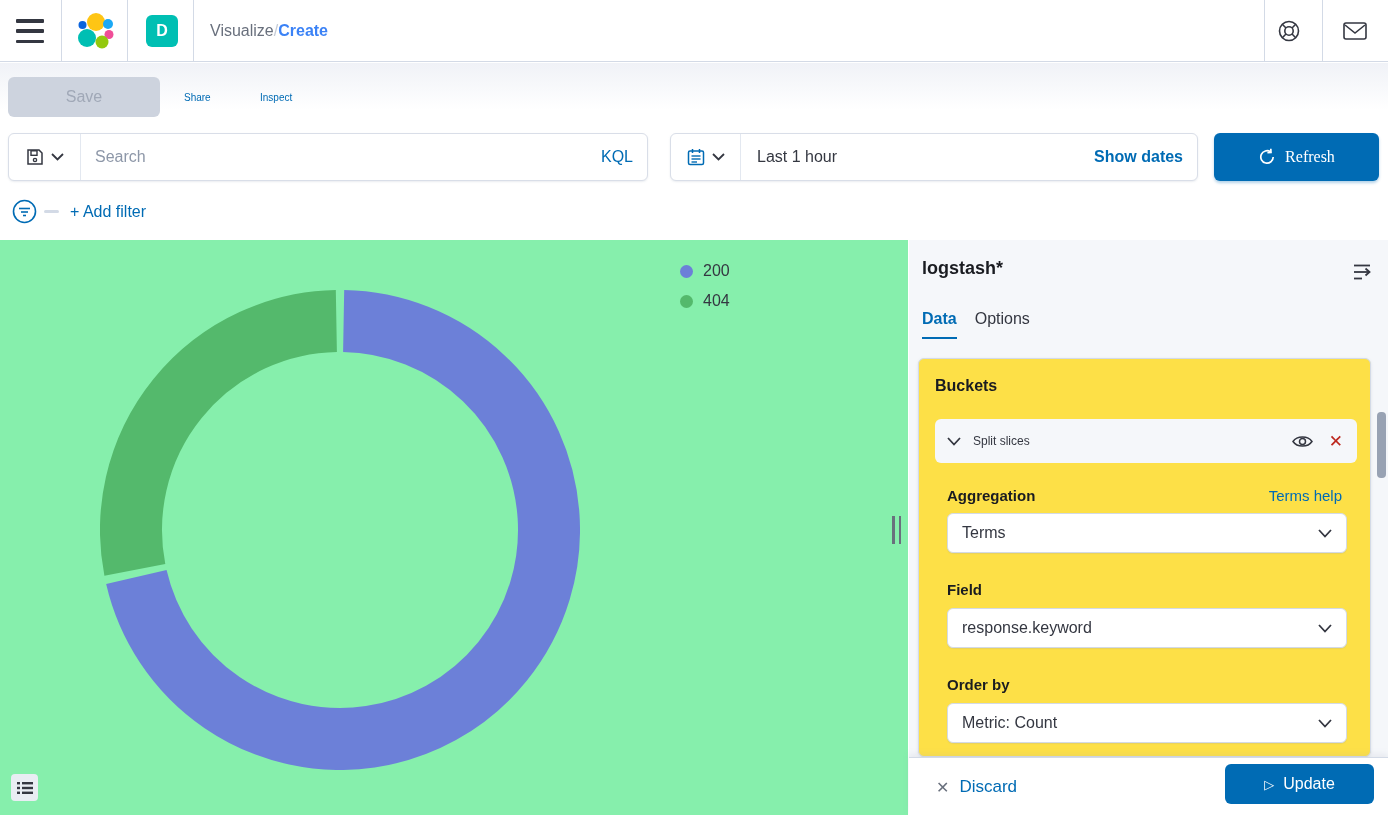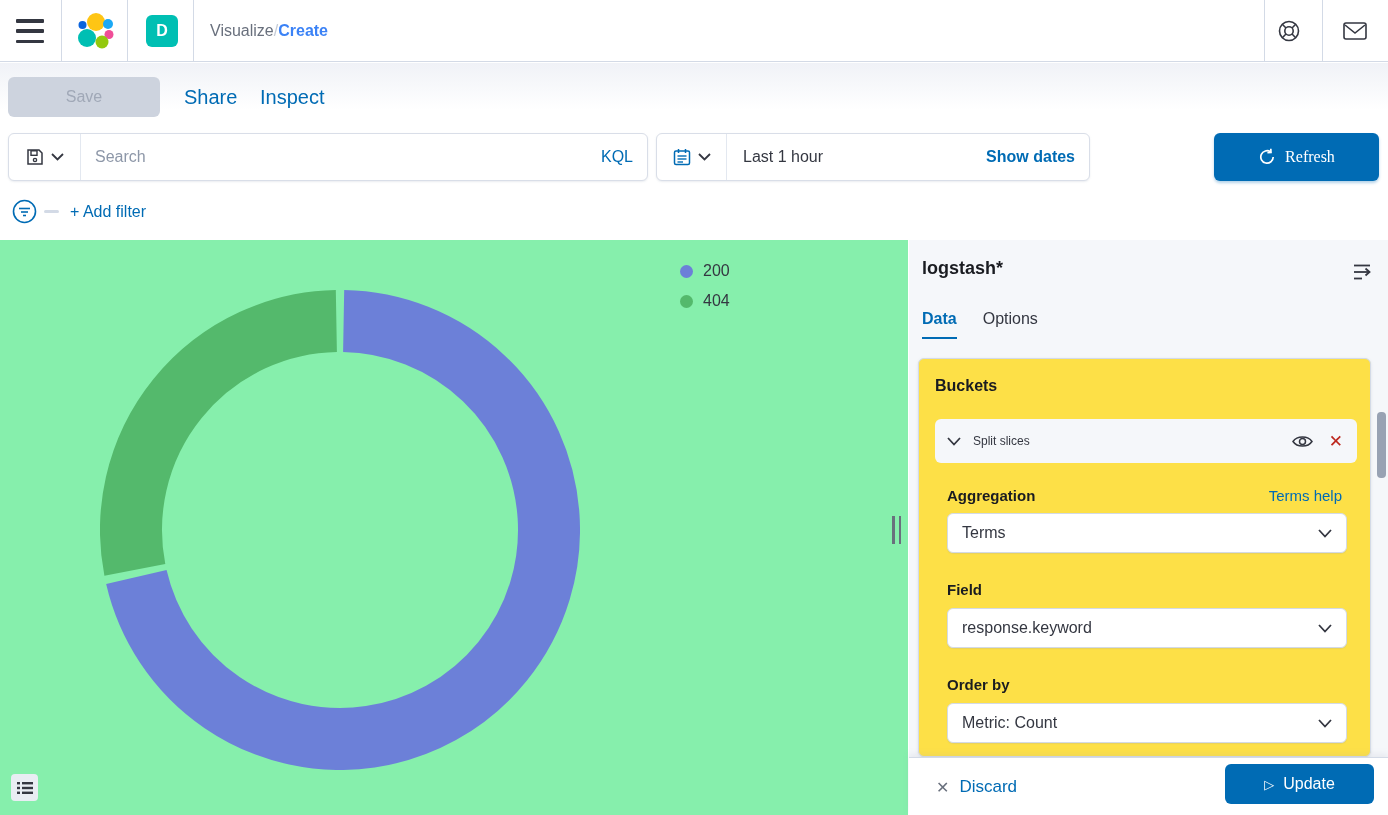--- a/index.html
+++ b/index.html
@@ -16,30 +16,30 @@
   .space-badge { position:absolute; left:146px; top:15px; width:32px; height:32px; background:#00BFB3; border-radius:6px; color:#fff; font-weight:700; font-size:16px; display:flex; align-items:center; justify-content:center; cursor:pointer; }
   .breadcrumb { position:absolute; left:210px; top:0; height:62px; display:flex; align-items:center; font-size:16px; }
   .crumb-parent { color:#69707D; cursor:pointer; }
   .crumb-sep { color:#C4CBD7; }
   .crumb-current { color:#3b82f6; font-weight:600; }
   .hdr-icon-btn { position:absolute; top:16px; width:30px; height:30px; display:flex; align-items:center; justify-content:center; cursor:pointer; }
 
   
   .top-toolbar { position:absolute; top:63px; left:0; width:1388px; height:67px; background:linear-gradient(#f0f2f7, #ffffff 70%); }
   .save-btn { position:absolute; left:8px; top:14px; width:152px; height:40px; background:#cdd3de; border:none; border-radius:6px; color:#a0a8b7; font-size:16px; font-family:inherit; }
-  .toolbar-link { position:absolute; top:14px; height:40px; display:flex; align-items:center; color:#006BB4; font-size:20px; cursor:pointer; }
+  .toolbar-link { position:absolute; top:14px; height:40px; display:flex; align-items:center; color:#006BB4; font-size:10px; cursor:pointer; }
 
   
   .query-row { position:absolute; top:133px; left:0; width:1388px; height:48px; }
   .search-box { position:absolute; left:8px; top:0; width:640px; height:48px; background:#fff; border:1px solid #D9DEE8; border-radius:6px; box-shadow:0 1px 2px rgba(152,162,179,.2); display:flex; align-items:center; }
   .saved-query-btn { width:72px; height:100%; display:flex; align-items:center; justify-content:center; gap:7px; border-right:1px solid #E3E8F0; cursor:pointer; }
   .search-input { flex:1; border:none; outline:none; font-size:16px; font-family:inherit; padding:0 14px; color:#343741; background:transparent; }
   .search-input::placeholder { color:#8d97a8; }
   .kql-btn { padding:0 14px; color:#006BB4; font-size:16px; font-weight:500; cursor:pointer; }
-  .date-box { position:absolute; left:656px; top:0; width:434px; height:48px; background:#fff; border:1px solid #D9DEE8; border-radius:6px; box-shadow:0 1px 2px rgba(152,162,179,.2); display:flex; align-items:center; }
+  .date-box { position:absolute; left:670px; top:0; width:528px; height:48px; background:#fff; border:1px solid #D9DEE8; border-radius:6px; box-shadow:0 1px 2px rgba(152,162,179,.2); display:flex; align-items:center; }
   .date-picker-btn { width:70px; height:100%; display:flex; align-items:center; justify-content:center; gap:7px; border-right:1px solid #E3E8F0; cursor:pointer; }
   .time-range { flex:1; font-size:16px; color:#343741; padding:0 16px; cursor:pointer; }
   .show-dates { padding:0 14px; color:#006BB4; font-size:16px; font-weight:700; cursor:pointer; }
   .refresh-btn { position:absolute; left:1214px; top:0; width:165px; height:48px; background:#006BB4; border:none; border-radius:6px; color:#fff; font-size:16px; font-family:Liberation Serif, serif; display:flex; align-items:center; justify-content:center; gap:9px; cursor:pointer; box-shadow:0 2px 3px rgba(0,107,180,.3); }
 
   
   .filter-row { position:absolute; top:196px; left:0; width:1388px; height:32px; }
   .filter-circle { position:absolute; left:12px; top:3px; width:25px; height:25px; cursor:pointer; }
   .filter-dash { position:absolute; left:44px; top:14px; width:15px; height:3px; background:#D3DAE6; border-radius:2px; }
   .add-filter { position:absolute; left:70px; top:3px; font-size:16px; color:#006BB4; cursor:pointer; line-height:25px; }
@@ -53,21 +53,21 @@
   .legend-toggle { position:absolute; left:11px; top:534px; width:27px; height:27px; background:#e9edf3; border-radius:4px; display:flex; align-items:center; justify-content:center; cursor:pointer; }
 
   .resizer { position:absolute; top:240px; left:888px; width:20px; height:575px; cursor:col-resize; }
   .resizer-grip { position:absolute; left:4px; top:276px; display:flex; gap:4px; }
   .resizer-grip span { display:block; width:2.5px; height:28px; background:#69707D; }
 
   
   .editor-panel { position:absolute; top:240px; left:909px; width:479px; height:575px; background:#F5F7FA; }
   .panel-title { position:absolute; left:13px; top:18px; font-size:18px; font-weight:700; color:#1a1c21; }
   .collapse-btn { position:absolute; right:14px; top:20px; width:24px; height:24px; cursor:pointer; }
-  .tabs { position:absolute; left:13px; top:70px; display:flex; gap:26px; }
+  .tabs { position:absolute; left:13px; top:70px; display:flex; gap:18px; }
   .tab { font-size:16px; padding-bottom:9px; cursor:pointer; }
   .tab.active { color:#006BB4; font-weight:600; border-bottom:2px solid #006BB4; }
   .tab.inactive { color:#343741; }
 
   .agg-card { position:absolute; left:9px; top:118px; width:453px; height:399px; background:#fde047; border:1px solid #D3DAE6; border-radius:6px; box-shadow:0 1px 3px rgba(152,162,179,.25); overflow:hidden; }
   .card-heading { position:absolute; left:16px; top:18px; font-size:16px; font-weight:700; color:#1a1c21; }
   .split-panel { position:absolute; left:16px; top:60px; width:422px; height:44px; background:#F5F7FA; border-radius:6px; display:flex; align-items:center; }
   .split-chevron { margin-left:12px; cursor:pointer; }
   .split-label { font-size:12px; color:#343741; margin-left:12px; flex:1; cursor:pointer; }
   .eye-btn { margin-right:16px; cursor:pointer; }

